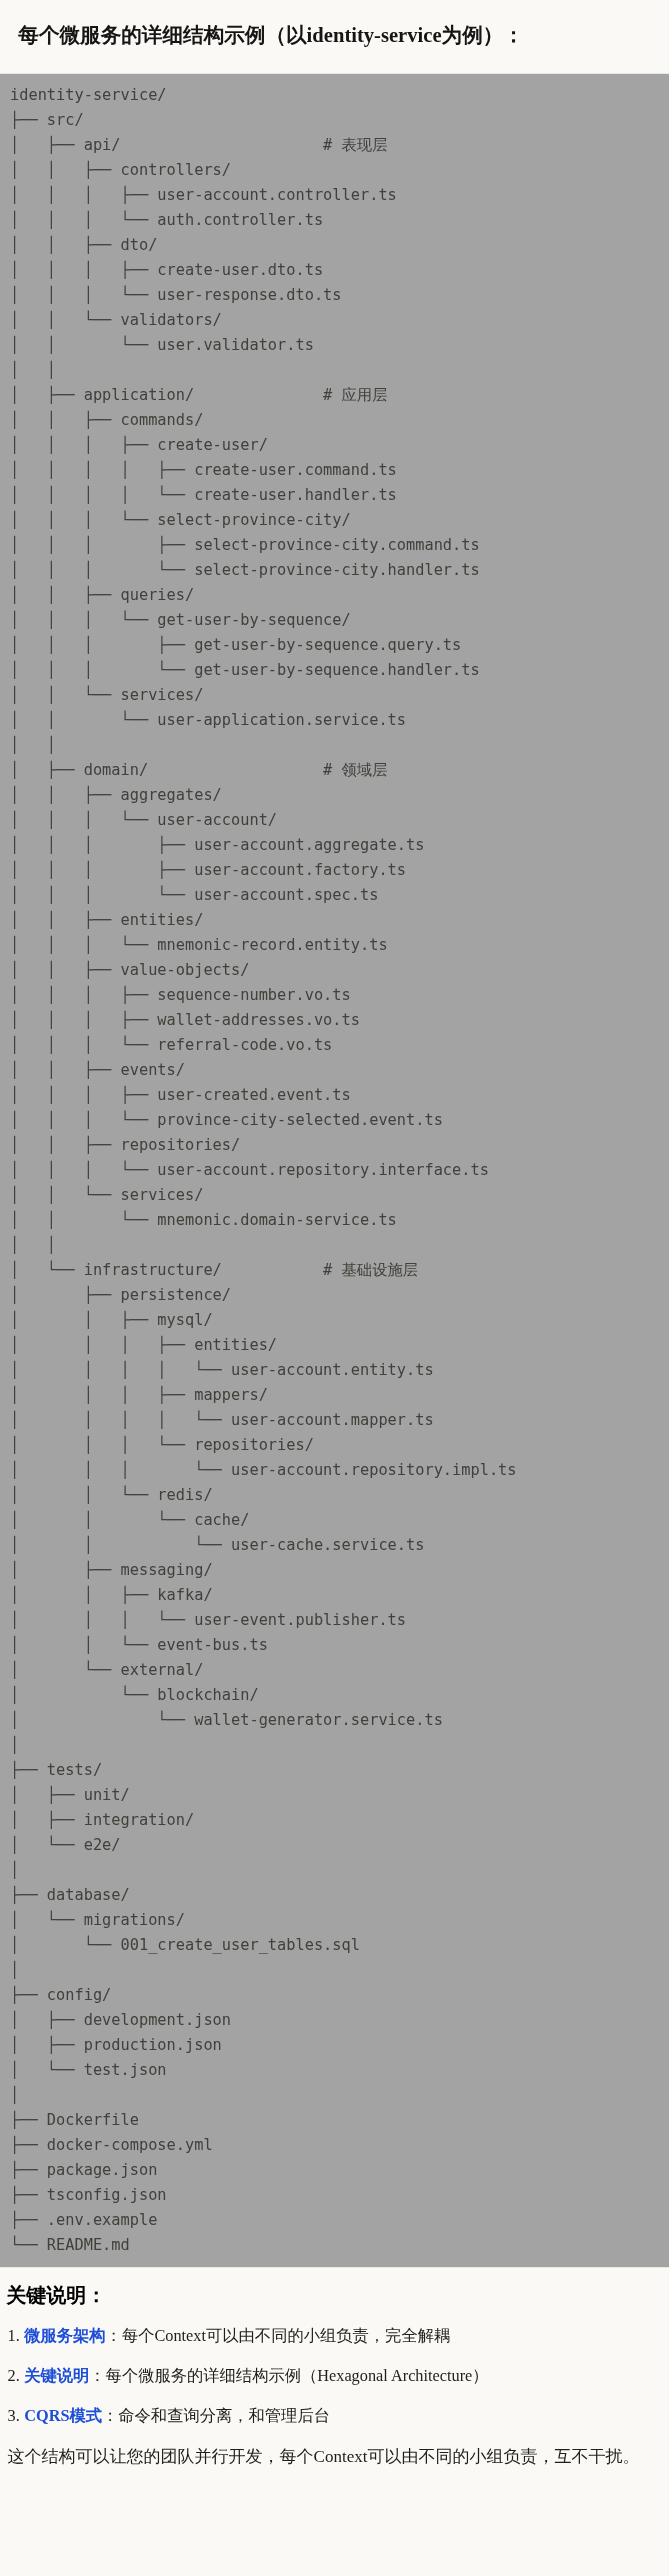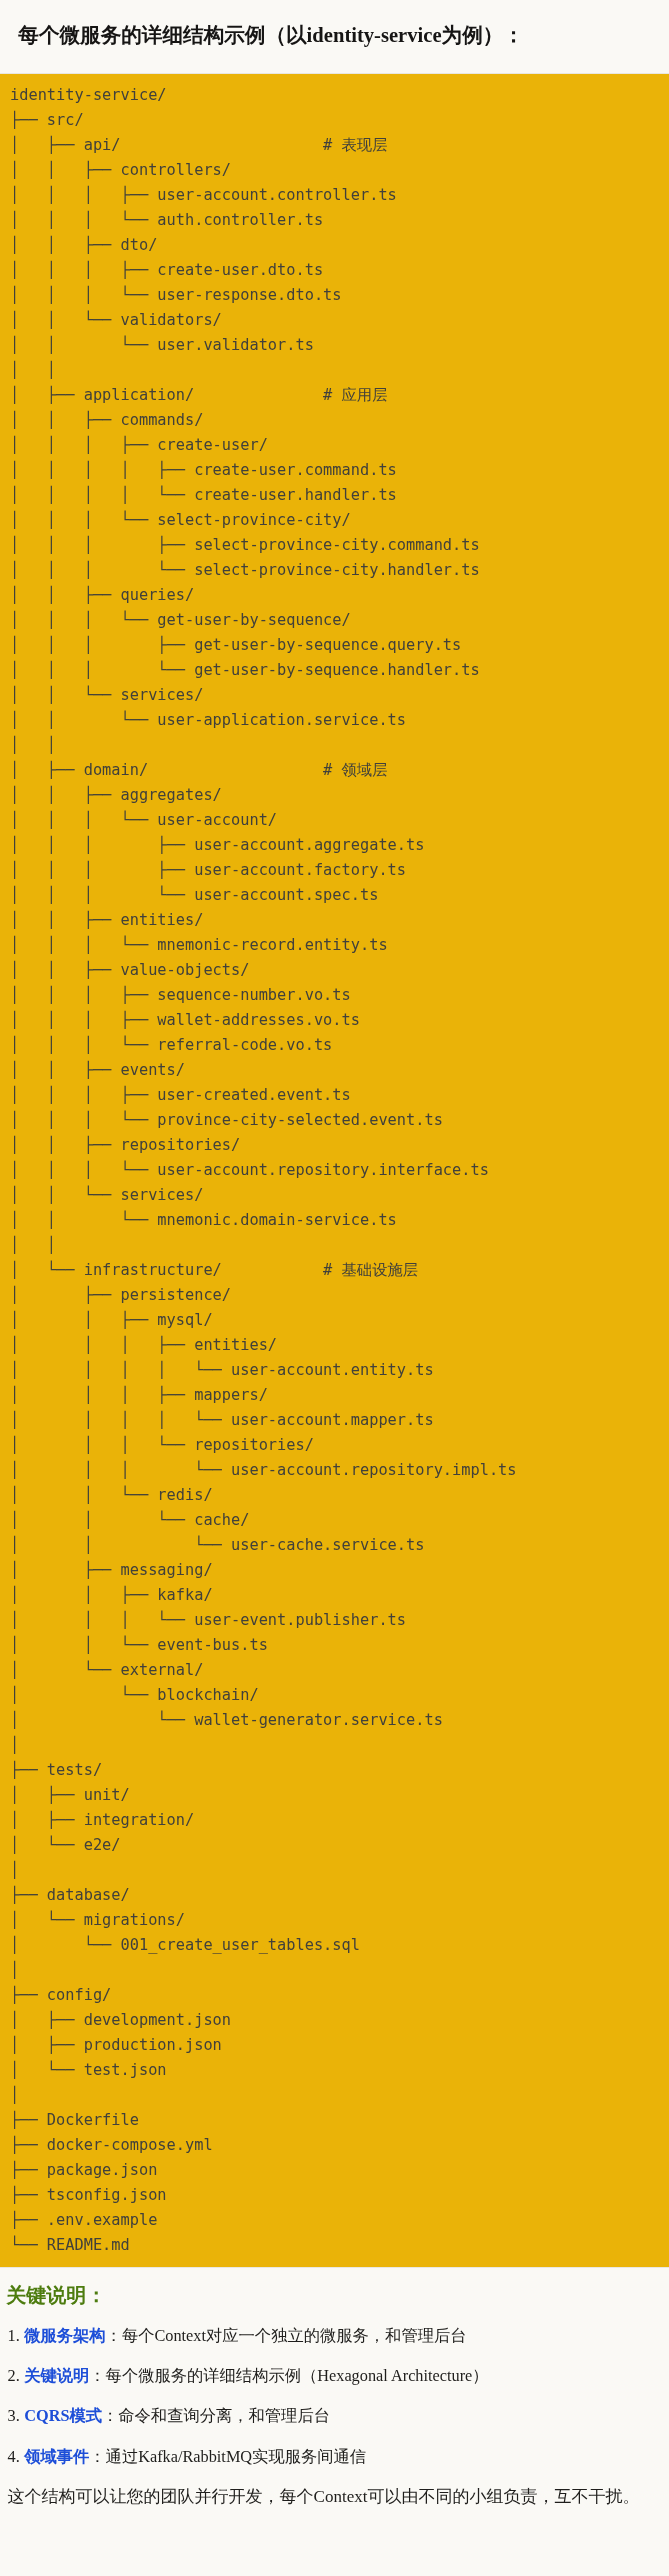--- a/index.html
+++ b/index.html
@@ -18,21 +18,21 @@
     margin: 12px;
     padding: 10px 7.5px 12.5px 6.3px;
     font-size: 20.6px;
     line-height: 26px;
     font-weight: 700;
     color: #161514;
     font-family: "Liberation Serif", serif;
   }
   .code-block {
     box-sizing: border-box;
-    background: #eab308;
+    background: #a3a3a3;
     border-top: 0.6px solid #E9E7E0;
     border-bottom: 0.6px solid #E9E7E0;
     padding: 9.4px 10px;
   }
   .file-tree {
     margin: 0;
     font-family: "DejaVu Sans Mono", "Liberation Mono", monospace;
     font-size: 15.3px;
     line-height: 25px;
     color: #41403B;
@@ -40,21 +40,21 @@
     tab-size: 4;
   }
   .notes {
     padding: 15px 7.5px 0 6.3px;
   }
   .notes-heading {
     margin: 0 0 16.3px 0;
     font-size: 20px;
     line-height: 25px;
     font-weight: 700;
-    color: #4d7c0f;
+    color: #000000;
   }
   .notes-list {
     list-style: none;
     margin: 0;
     padding: 0 0 0 1.3px;
   }
   .note-item {
     font-size: 16.3px;
     line-height: 21px;
     margin: 0 0 19.4px 0;
@@ -167,20 +167,19 @@
 ├── docker-compose.yml
 ├── package.json
 ├── tsconfig.json
 ├── .env.example
 └── README.md</pre>
 </section>
 
 <section class="notes">
   <h2 class="notes-heading">关键说明：</h2>
   <ol class="notes-list">
-    <li class="note-item"><span class="note-num">1.</span><span class="note-label">微服务架构</span><span class="note-text">：每个Context对应一个独立的微服务，和管理后台</span></li>
+    <li class="note-item"><span class="note-num">1.</span><span class="note-label">微服务架构</span><span class="note-text">：每个Context可以由不同的小组负责，完全解耦</span></li>
     <li class="note-item"><span class="note-num">2.</span><span class="note-label">关键说明</span><span class="note-text">：每个微服务的详细结构示例（Hexagonal Architecture）</span></li>
     <li class="note-item"><span class="note-num">3.</span><span class="note-label">CQRS模式</span><span class="note-text">：命令和查询分离，和管理后台</span></li>
-    <li class="note-item"><span class="note-num">4.</span><span class="note-label">领域事件</span><span class="note-text">：通过Kafka/RabbitMQ实现服务间通信</span></li>
   </ol>
   <p class="closing-paragraph">这个结构可以让您的团队并行开发，每个Context可以由不同的小组负责，互不干扰。</p>
 </section>
 
 
 </body></html>

